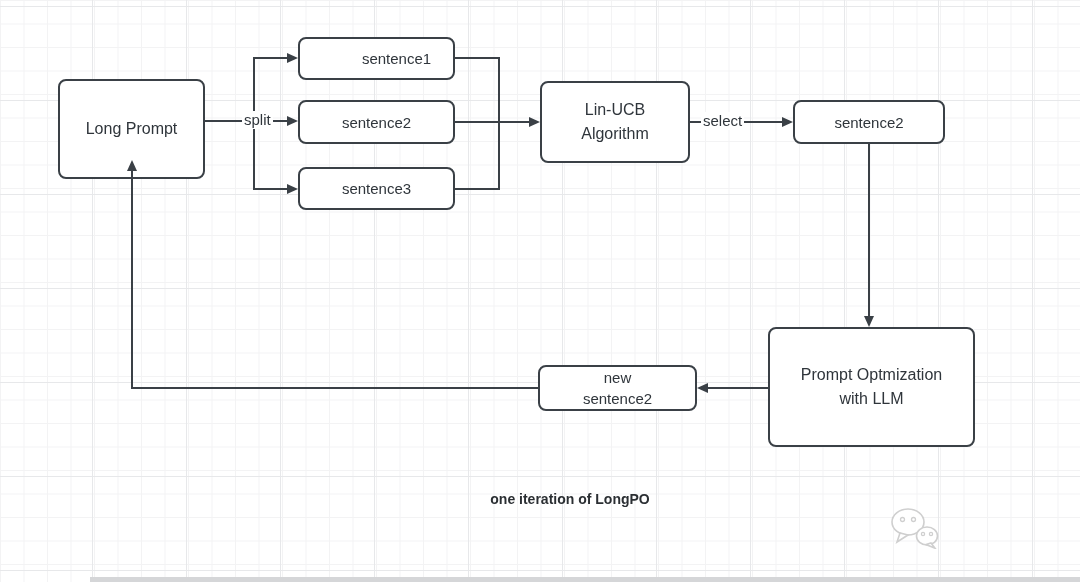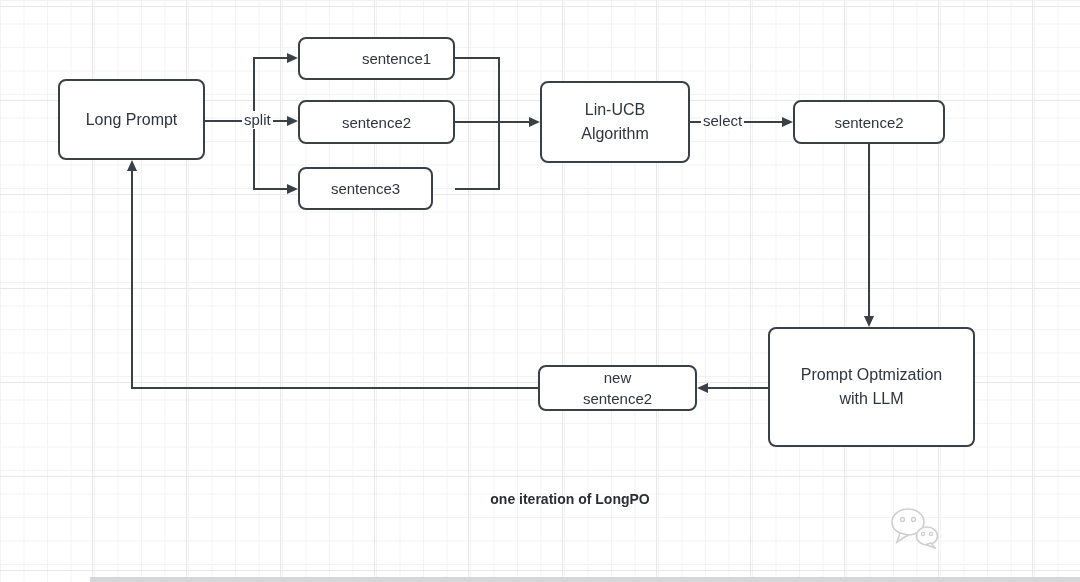--- a/index.html
+++ b/index.html
@@ -71,33 +71,33 @@
     position: absolute;
     left: 90px; top: 577px; width: 990px; height: 5px;
     background: #d5d6d8;
   }
 </style>
 </head>
 <body>
 
 <div class="canvas">
 
-  <div class="node big" style="left:58px; top:79px; width:147px; height:81px;">
+  <div class="node big" style="left:58px; top:79px; width:147px; height:100px;">
     <span>Long Prompt</span>
   </div>
 
   <div class="node" style="left:298px; top:37px; width:157px; height:43px;padding-left:40px;">
     <span>sentence1</span>
   </div>
 
   <div class="node" style="left:298px; top:100px; width:157px; height:44px;">
     <span>sentence2</span>
   </div>
 
-  <div class="node" style="left:298px; top:167px; width:135px; height:43px;">
+  <div class="node" style="left:298px; top:167px; width:157px; height:43px;">
     <span>sentence3</span>
   </div>
 
   <div class="node big" style="left:540px; top:81px; width:150px; height:82px;">
     <span>Lin-UCB</span>
     <span>Algorithm</span>
   </div>
 
   <div class="node" style="left:793px; top:100px; width:152px; height:44px;">
     <span>sentence2</span>

